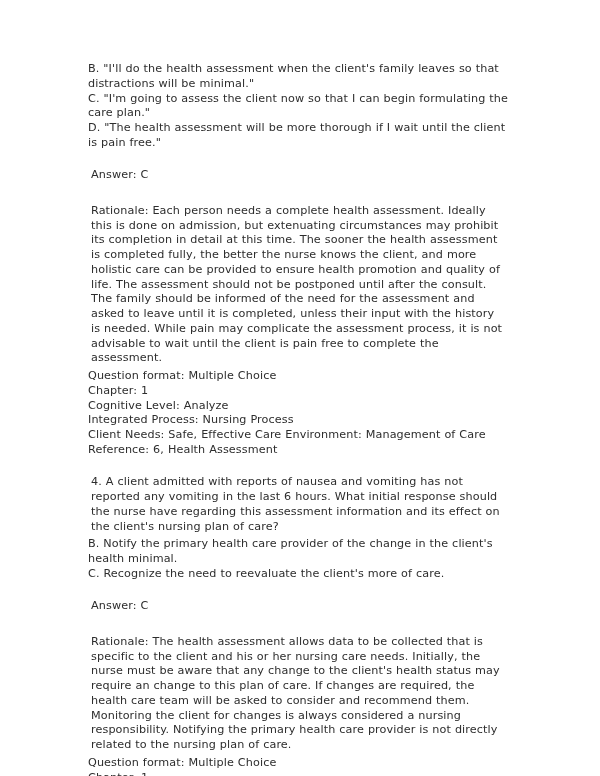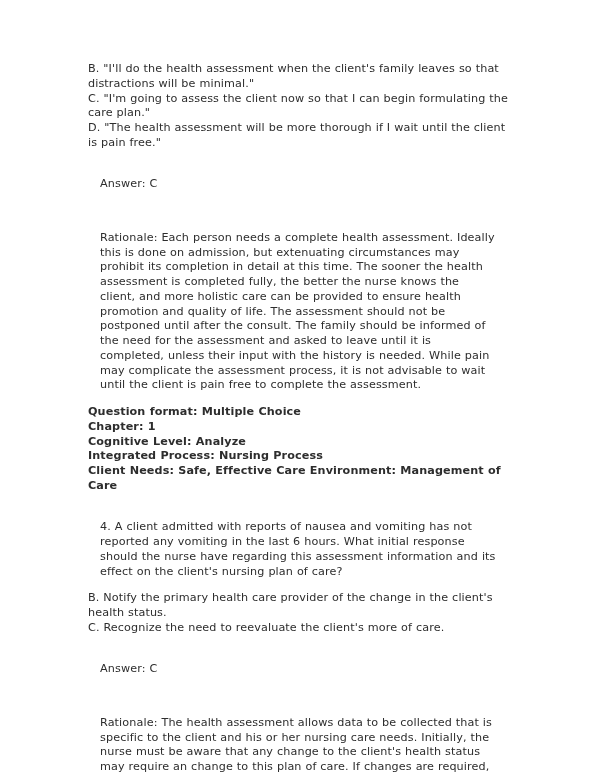--- a/index.html
+++ b/index.html
@@ -29,34 +29,33 @@
     line-height: 14.75px;
     text-align: left;
     letter-spacing: 0.01em;
     word-spacing: 0.02em;
   }
   .q-block {
     margin: 0;
     padding: 0;
   }
   .para {
-    margin: 12px;
+    margin: 3px;
     padding: 0;
     white-space: normal;
   }
   .para + .para {
     margin-top: 0;
   }
   .spacer {
     height: 14.75px;
   }
   .meta-line {
     margin: 0;
     padding: 0;
-    font-weight: bold;
   }
   .opt-line {
     margin: 0;
     padding: 0;
   }
 </style>
 </head>
 <body>
 
 <div class="page">
@@ -74,30 +73,31 @@
 
       <div class="spacer"></div>
 
       <p class="para">Rationale: Each person needs a complete health assessment. Ideally this is done on admission, but extenuating circumstances may prohibit its completion in detail at this time. The sooner the health assessment is completed fully, the better the nurse knows the client, and more holistic care can be provided to ensure health promotion and quality of life. The assessment should not be postponed until after the consult. The family should be informed of the need for the assessment and asked to leave until it is completed, unless their input with the history is needed. While pain may complicate the assessment process, it is not advisable to wait until the client is pain free to complete the assessment.</p>
 
       <p class="para meta-line">Question format: Multiple Choice</p>
       <p class="para meta-line">Chapter: 1</p>
       <p class="para meta-line">Cognitive Level: Analyze</p>
       <p class="para meta-line">Integrated Process: Nursing Process</p>
       <p class="para meta-line">Client Needs: Safe, Effective Care Environment: Management of Care</p>
+      <p class="para meta-line">Reference: 6, Health Assessment</p>
 
     </div>
 
     <div class="spacer"></div>
 
     <div class="q-block">
 
       <p class="para">4. A client admitted with reports of nausea and vomiting has not reported any vomiting in the last 6 hours. What initial response should the nurse have regarding this assessment information and its effect on the client's nursing plan of care?</p>
 
-      <p class="para opt-line">B. Notify the primary health care provider of the change in the client's health status.</p>
+      <p class="para opt-line">B. Notify the primary health care provider of the change in the client's health minimal.</p>
       <p class="para opt-line">C. Recognize the need to reevaluate the client's more of care.</p>
 
       <div class="spacer"></div>
 
       <p class="para">Answer: C</p>
 
       <div class="spacer"></div>
 
       <p class="para">Rationale: The health assessment allows data to be collected that is specific to the client and his or her nursing care needs. Initially, the nurse must be aware that any change to the client's health status may require an change to this plan of care. If changes are required, the health care team will be asked to consider and recommend them. Monitoring the client for changes is always considered a nursing responsibility. Notifying the primary health care provider is not directly related to the nursing plan of care.</p>
 

